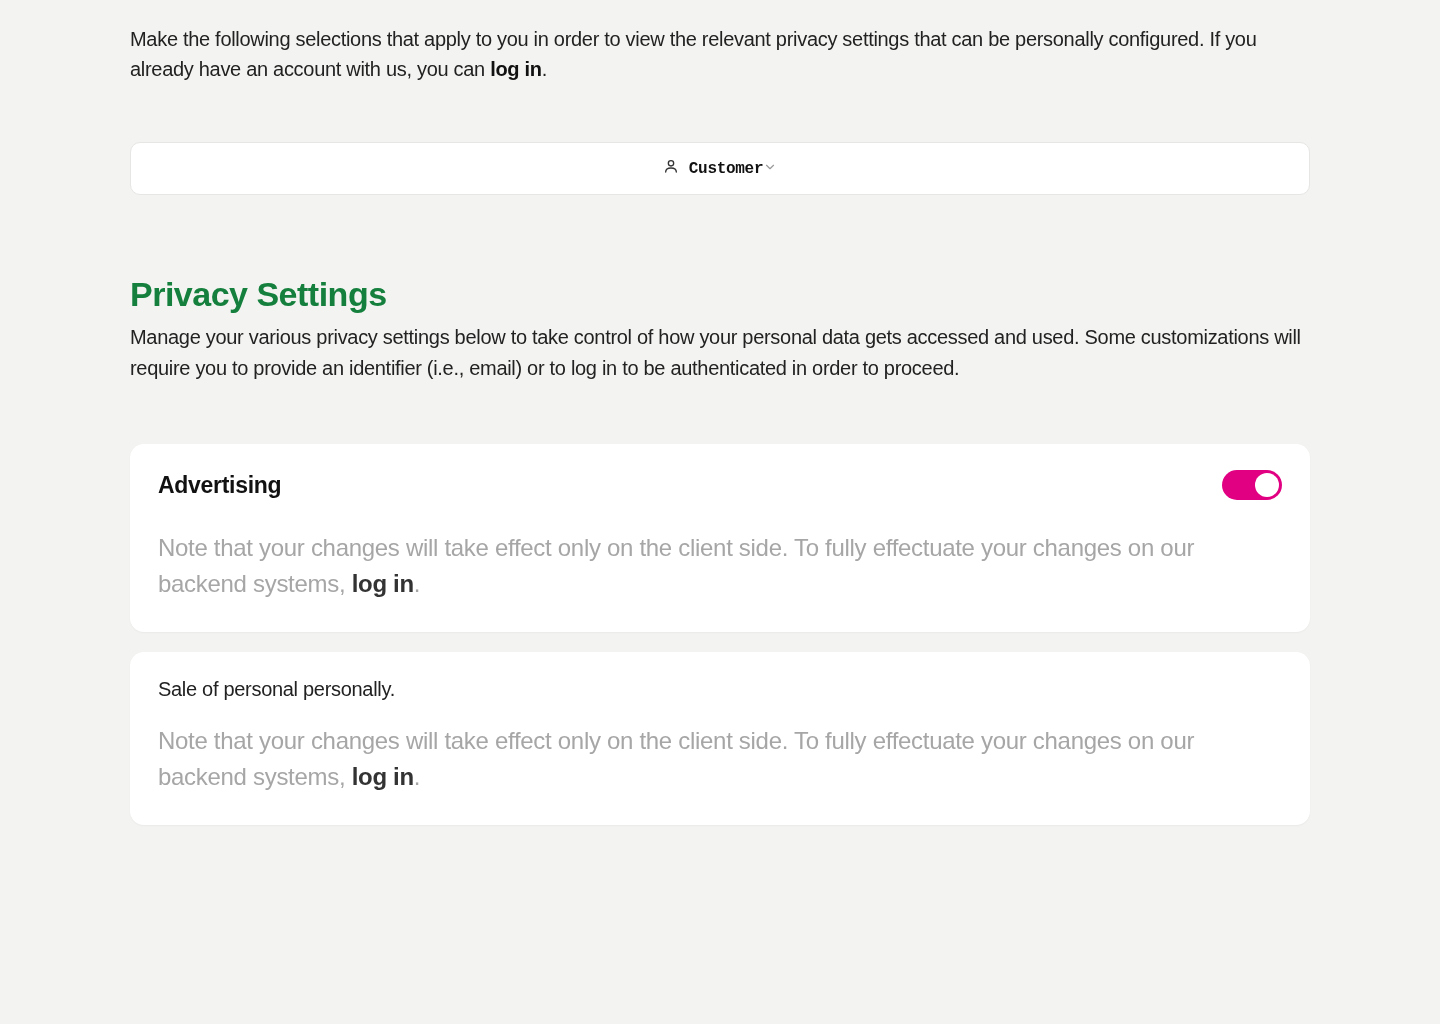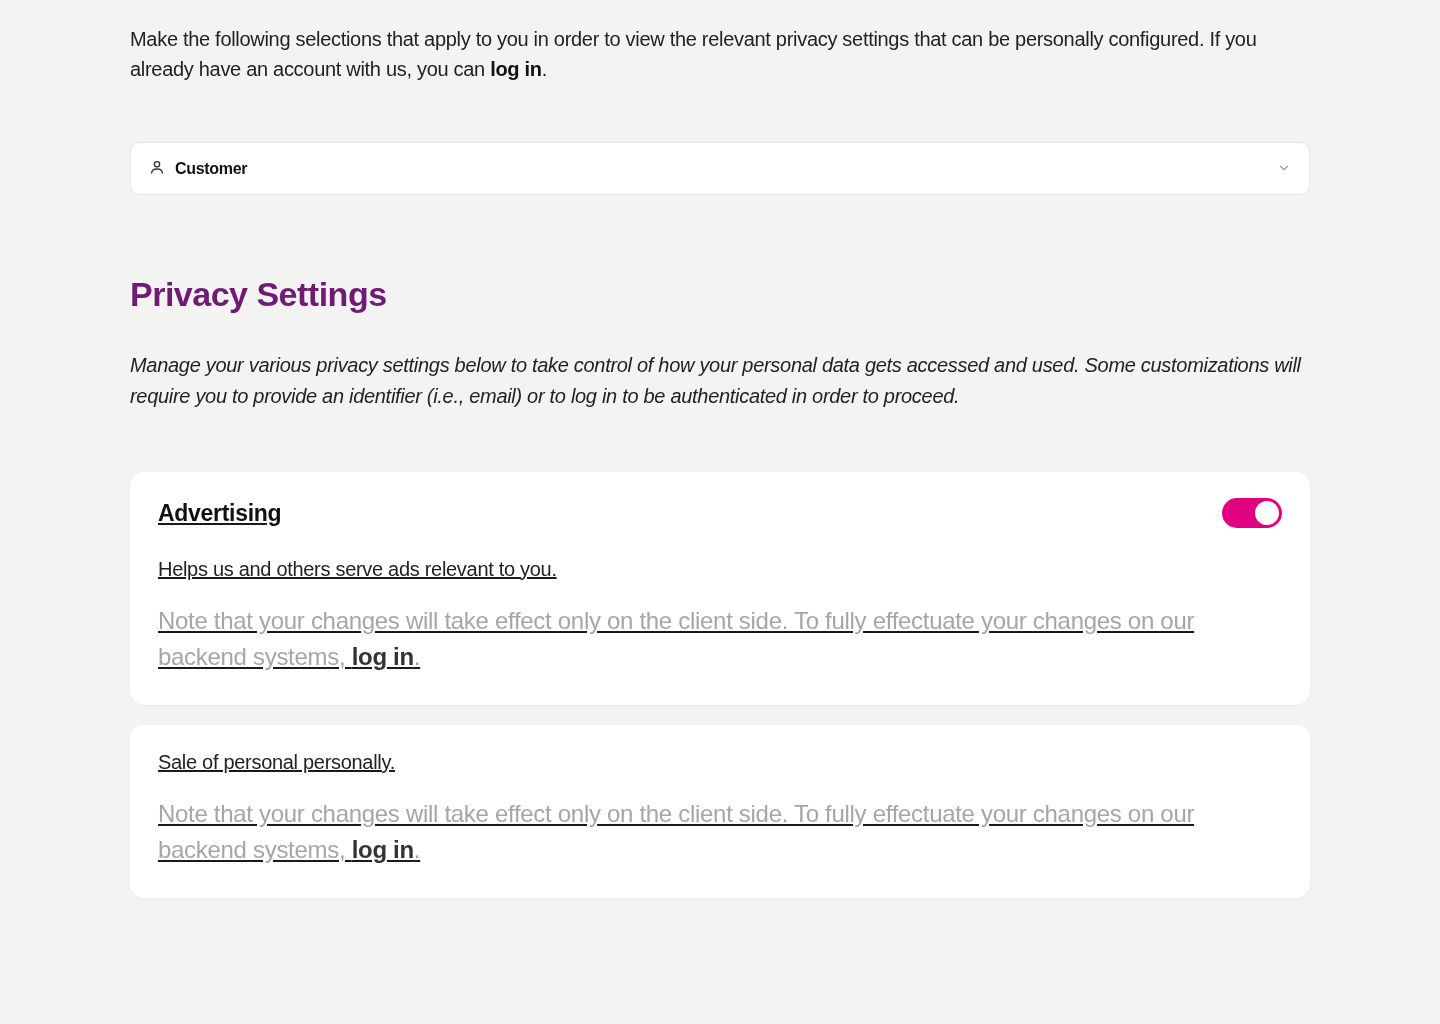--- a/index.html
+++ b/index.html
@@ -36,59 +36,58 @@
     margin-bottom: 14px;
   }
 
   .select-box {
     background: #fff;
     border: 1px solid #e6e6e4;
     border-radius: 10px;
     padding: 14px 18px;
     display: flex;
     align-items: center;
-    justify-content: space-between;
+    justify-content: center;
     cursor: pointer;
+    font-family: Liberation Mono, monospace;
   }
   .select-left {
     display: flex;
     align-items: center;
     gap: 10px;
   }
   .select-left svg { width: 16px; height: 16px; stroke: #333; }
   .select-value {
     font-size: 16px;
     font-weight: 700;
     color: #111;
   }
   .chevron { width: 14px; height: 14px; stroke: #9a9a9a; }
 
   h1.section-title {
     font-size: 34px;
     font-weight: 800;
-    color: #701a75;
+    color: #15803d;
     margin-top: 80px;
-    margin-bottom: 36px;
+    margin-bottom: 8px;
     letter-spacing: -0.5px;
   }
   .section-desc {
     font-size: 20px;
     line-height: 1.55;
     color: #222;
     margin-bottom: 60px;
-    font-style: italic;
   }
 
   .card {
     background: #fff;
     border-radius: 14px;
     padding: 26px 28px 30px 28px;
     margin-bottom: 20px;
     box-shadow: 0 1px 2px rgba(0,0,0,0.04);
-    text-decoration: underline;
   }
   .card-head {
     display: flex;
     justify-content: space-between;
     align-items: center;
     margin-bottom: 30px;
   }
   .card-title {
     font-size: 23px;
     font-weight: 800;
@@ -159,21 +158,20 @@
   <h1 class="section-title">Privacy Settings</h1>
   <p class="section-desc">Manage your various privacy settings below to take control of how your personal data gets accessed and used. Some customizations will require you to provide an identifier (i.e., email) or to log in to be authenticated in order to proceed.</p>
 
   <div class="card">
     <div class="card-head">
       <div class="card-title">Advertising</div>
       <div class="toggle on">
         <div class="knob"></div>
       </div>
     </div>
-    <div class="card-sub">Helps us and others serve ads relevant to you.</div>
     <div class="card-note">
       <span>Note that your changes will take effect only on the client side. To fully effectuate your changes on our backend systems, </span><span class="login-link">log in</span><span>.</span>
     </div>
   </div>
 
   <div class="card">
     <div class="card-sub">Sale of personal personally.</div>
     <div class="card-note">
       <span>Note that your changes will take effect only on the client side. To fully effectuate your changes on our backend systems, </span><span class="login-link">log in</span><span>.</span>
     </div>

